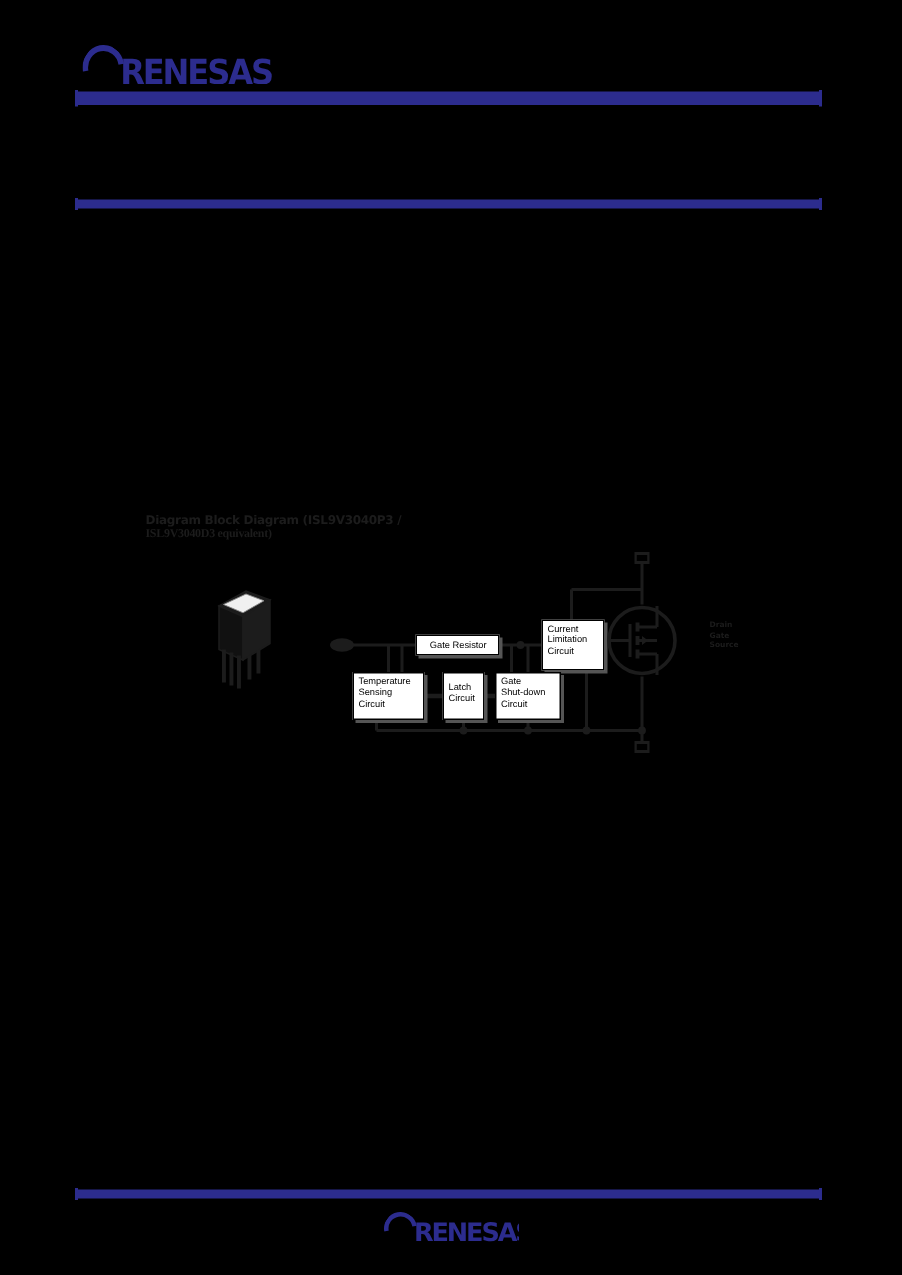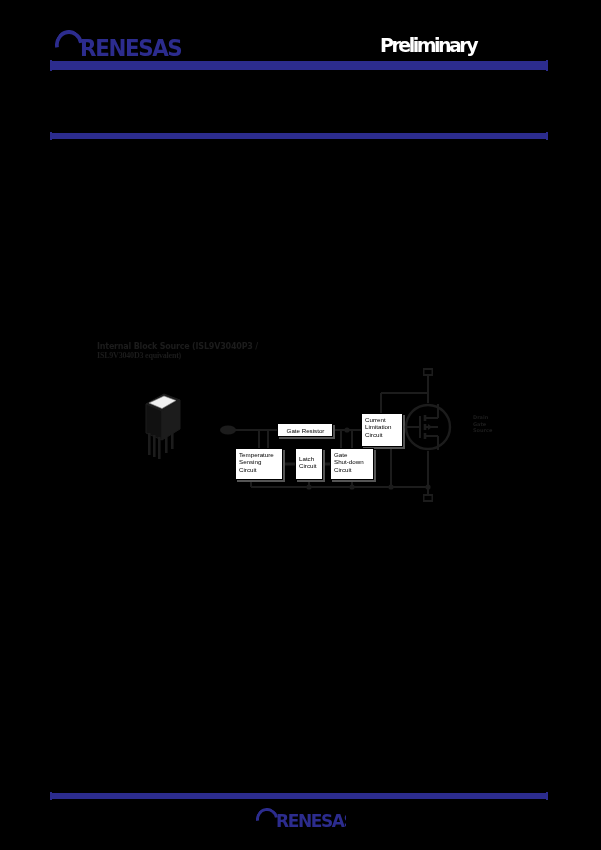--- a/index.html
+++ b/index.html
@@ -210,27 +210,26 @@
 </style>
 </head>
 <body>
 
 <div class="page">
 
   <div class="header-logo">
     <span class="swoosh"></span><span>RENESAS</span>
   </div>
 
-  <div class="header-preliminary">Preliminary</div>
 
   <div class="rule rule-top"></div>
   <div class="rule rule-second"></div>
 
   <div class="section-title">
-    <span>Internal Block Source (ISL9V3040P3 /</span>
+    <span>Diagram Block Diagram (ISL9V3040P3 /</span>
     <span class="line2">ISL9V3040D3 equivalent)</span>
   </div>
 
   <div class="diagram">
     <svg width="601" height="850" viewBox="0 0 601 850">
       <g stroke="#1c1c1c" fill="none" stroke-width="2">
 
         <ellipse cx="228" cy="430" rx="8" ry="4.5" fill="#1c1c1c" stroke="none"></ellipse>
 
         <line x1="234" y1="430" x2="277" y2="430"></line>

